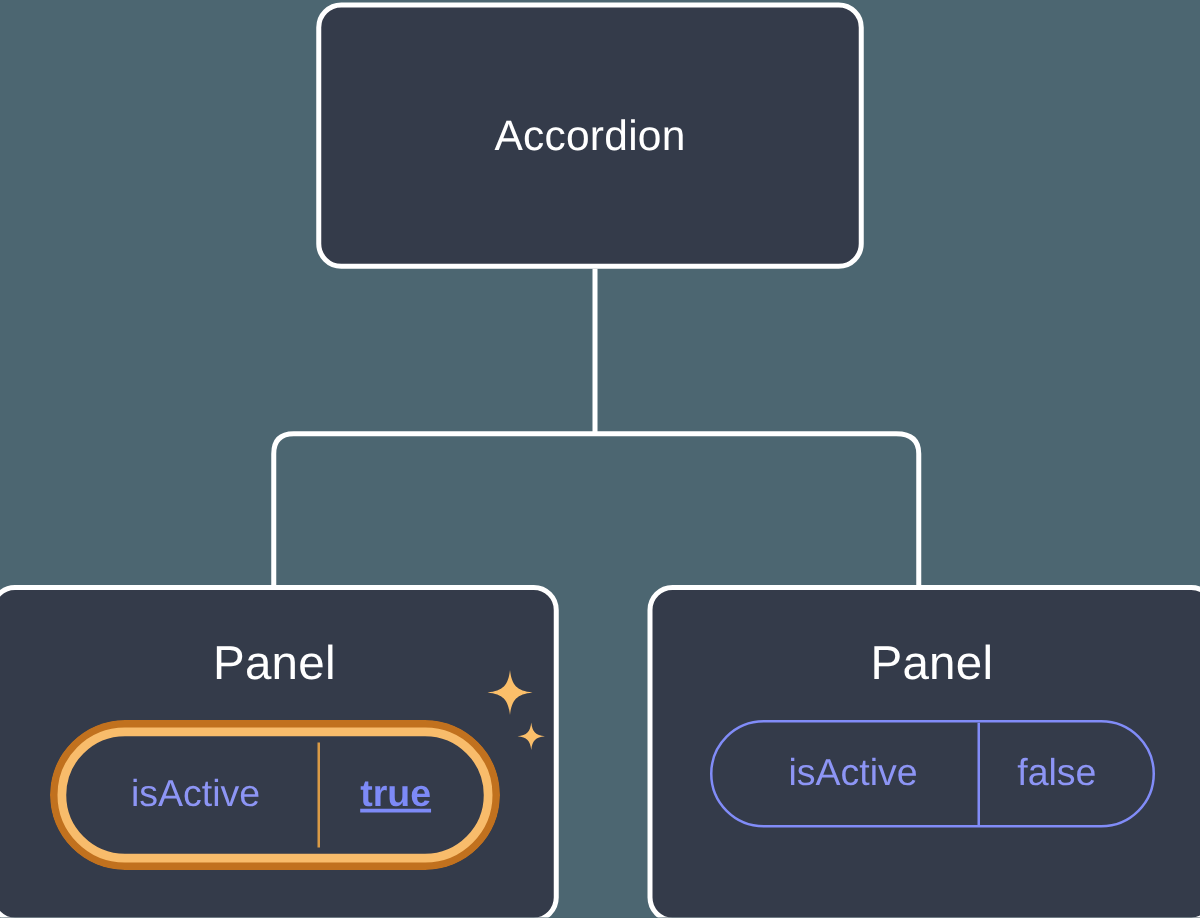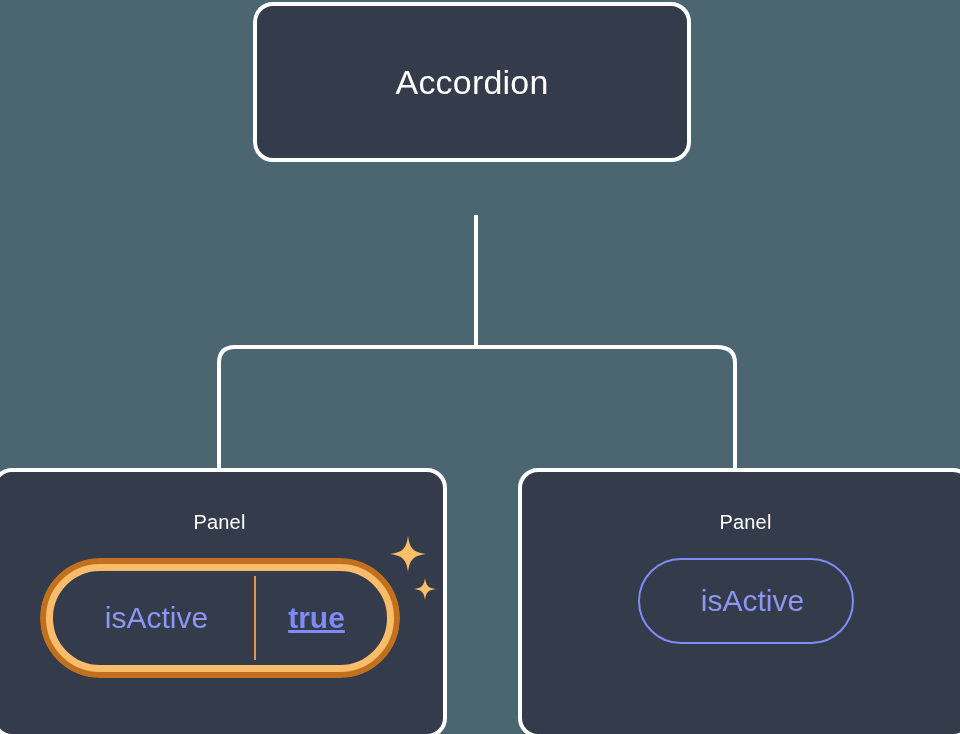--- a/index.html
+++ b/index.html
@@ -38,21 +38,21 @@
     position: absolute;
     background: #343b4a;
     border: 4px solid #ffffff;
     border-radius: 20px;
   }
 
   .node-root {
     left: 253px;
     top: 2px;
     width: 438px;
-    height: 160px;
+    height: 213px;
     display: flex;
     align-items: center;
     justify-content: center;
   }
 
   .node-title-root {
     color: #ffffff;
     font-size: 34px;
     line-height: 1;
     letter-spacing: 0.2px;
@@ -72,21 +72,21 @@
     width: 455px;
   }
 
   .node-panel-right {
     left: 518px;
     width: 455px;
   }
 
   .node-title-panel {
     color: #ffffff;
-    font-size: 20px;
+    font-size: 38px;
     line-height: 1;
     letter-spacing: 0.2px;
   }
 
   
   .pill-wrap {
     position: relative;
     margin-top: 26px;
     display: flex;
     align-items: center;
@@ -230,17 +230,18 @@
     <path d="M25 2 C26.5 14.5 30.5 18.5 43 20 C30.5 21.5 26.5 25.5 25 38 C23.5 25.5 19.5 21.5 7 20 C19.5 18.5 23.5 14.5 25 2 Z" fill="#fbbf6a"></path>
     <path d="M42 44 C42.9 51.6 45.4 54.1 53 55 C45.4 55.9 42.9 58.4 42 66 C41.1 58.4 38.6 55.9 31 55 C38.6 54.1 41.1 51.6 42 44 Z" fill="#fbbf6a"></path>
   </svg>
 
   <div class="node node-panel node-panel-right">
     <div class="node-title-panel">Panel</div>
 
     <div class="pill-wrap">
       <div class="pill pill-plain">
         <div class="pill-cell pill-cell-key">isActive</div>
+        <div class="pill-cell pill-cell-val">false</div>
       </div>
     </div>
   </div>
 
 </div>
 
 </body></html>

